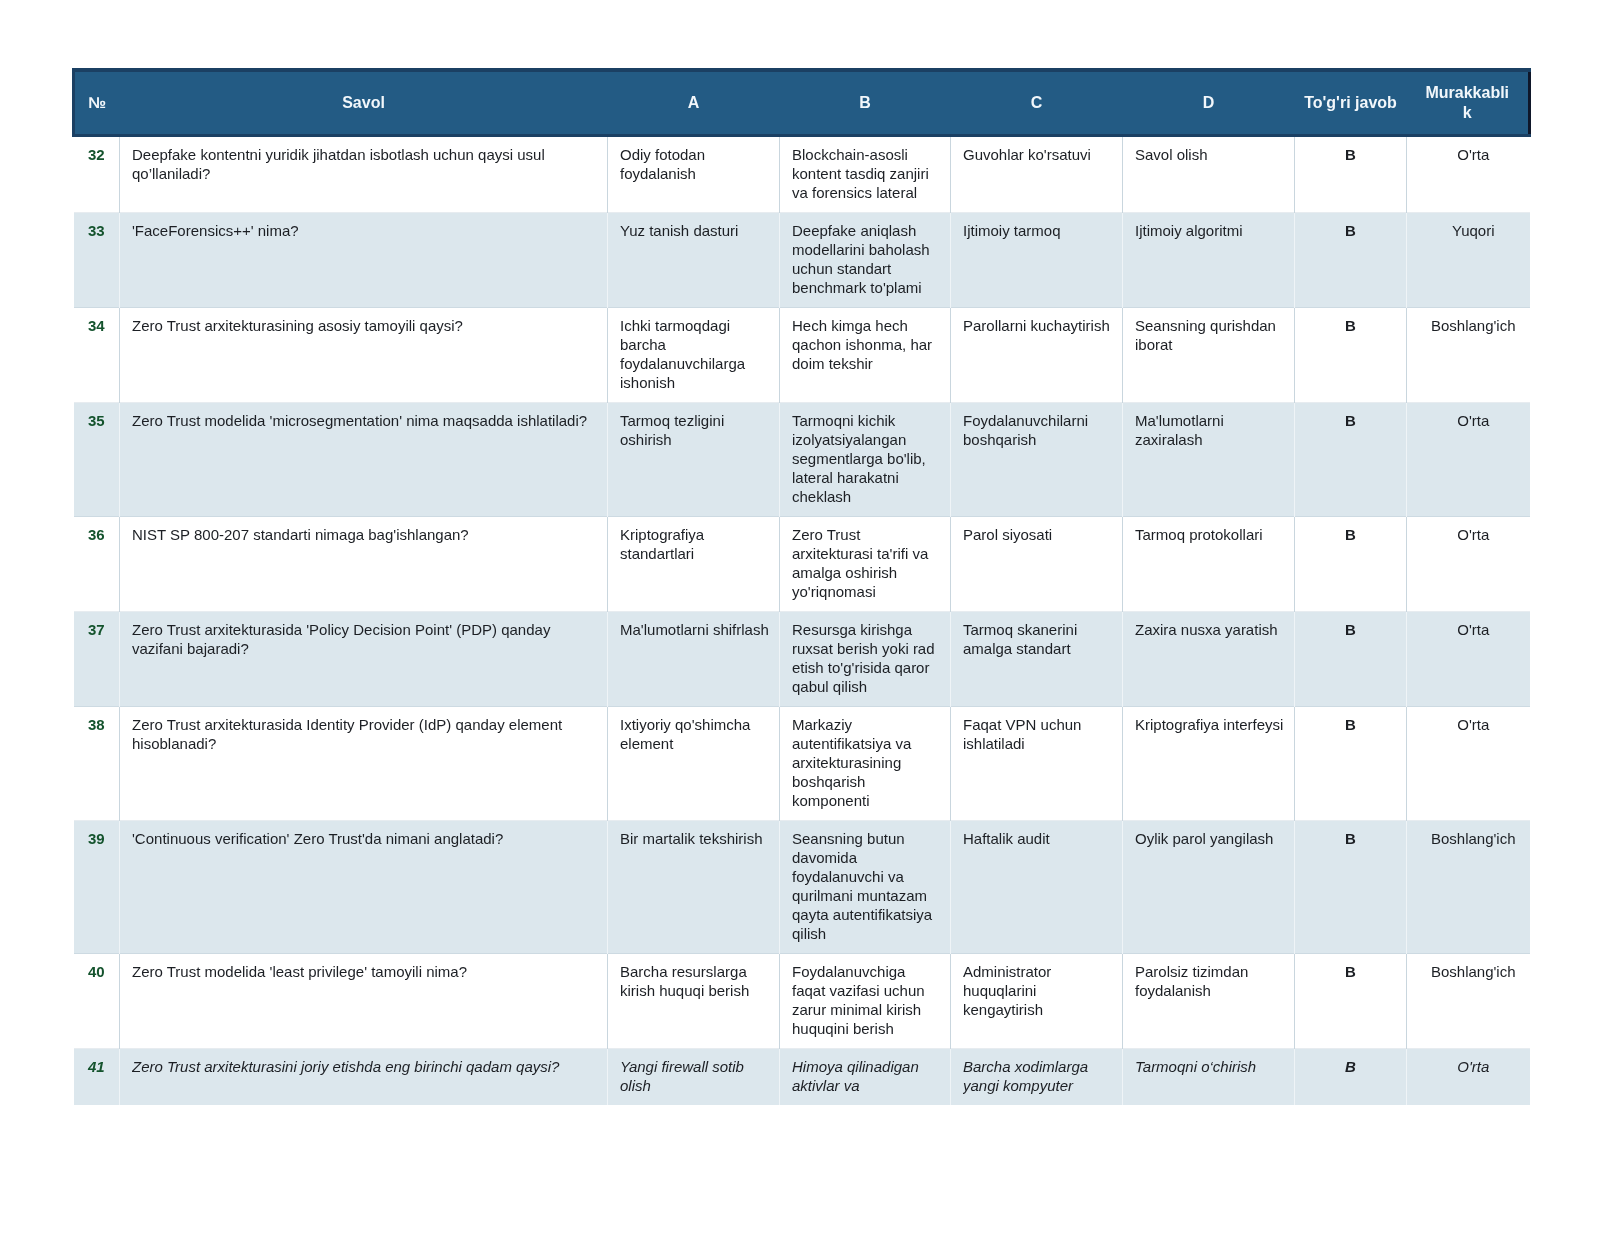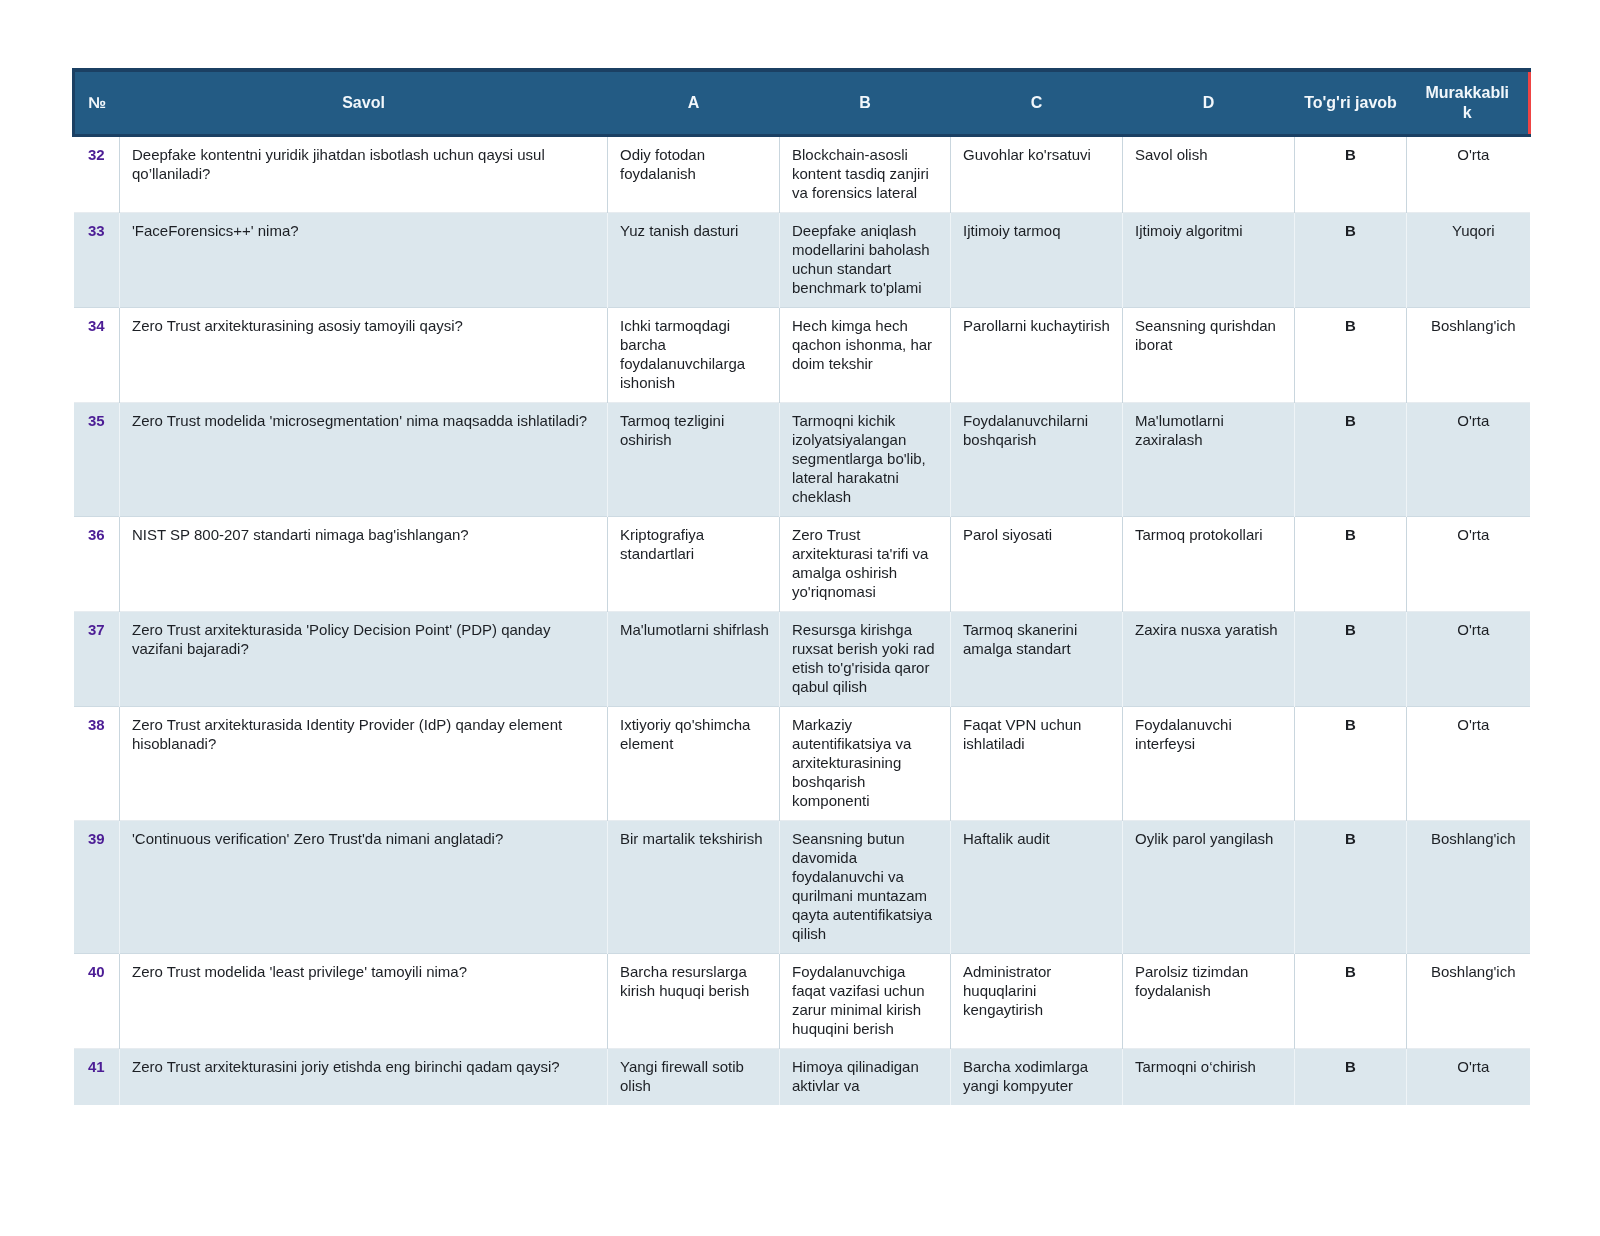--- a/index.html
+++ b/index.html
@@ -27,21 +27,21 @@
     font-weight:bold;
     line-height:20px;
     height:58px;
     vertical-align:middle;
     text-align:center;
     padding:2px 6px;
     border-top:4px solid #1b4063;
     border-bottom:3px solid #1b4063;
   }
   thead th:first-child{border-left:3px solid #1b4063;}
-  thead th:last-child{border-right:3px solid #ef4444;}
+  thead th:last-child{border-right:3px solid #0f172a;}
   thead th .wrap-narrow{
     display:inline-block;max-width:88px;word-break:break-all;
   }
 
   tbody td{
     font-size:15px;
     line-height:19px;
     color:#1c1f24;
     vertical-align:top;
     padding:8px 10px 10px 12px;
@@ -50,33 +50,33 @@
     background:#ffffff;
   }
   tbody td:last-child{border-right:none;}
   tbody tr:nth-child(even) td{
     background:#dce7ed;
     border-right-color:rgba(255,255,255,.55);
   }
   td.c-num{
     text-align:center;
     font-weight:bold;
-    color:#4c1d95;
+    color:#14532d;
     padding-left:2px;padding-right:2px;
   }
   td.c-ans{
     text-align:center;
     font-weight:bold;
     padding-left:4px;padding-right:4px;
   }
   td.c-diff{
     text-align:center;
     padding-left:14px;padding-right:4px;
   }
-  tr.clipped .cell-inner{max-height:40px;overflow:hidden;}
+  tr.clipped .cell-inner{max-height:40px;overflow:hidden;font-style:italic;}
 </style>
 </head>
 <body>
 
 <div class="page">
   <table class="quiz">
     <colgroup>
       <col class="c1">
         <col class="c2">
         <col class="c3">
@@ -265,21 +265,21 @@
           <td>
             <div class="cell-inner">Ixtiyoriy qo'shimcha element</div>
           </td>
           <td>
             <div class="cell-inner">Markaziy autentifikatsiya va arxitekturasining boshqarish komponenti</div>
           </td>
           <td>
             <div class="cell-inner">Faqat VPN uchun ishlatiladi</div>
           </td>
           <td>
-            <div class="cell-inner">Foydalanuvchi interfeysi</div>
+            <div class="cell-inner">Kriptografiya interfeysi</div>
           </td>
           <td class="c-ans">
             <div class="cell-inner">B</div>
           </td>
           <td class="c-diff">
             <div class="cell-inner">O'rta</div>
           </td>
         </tr>
         <tr>
           <td class="c-num">

